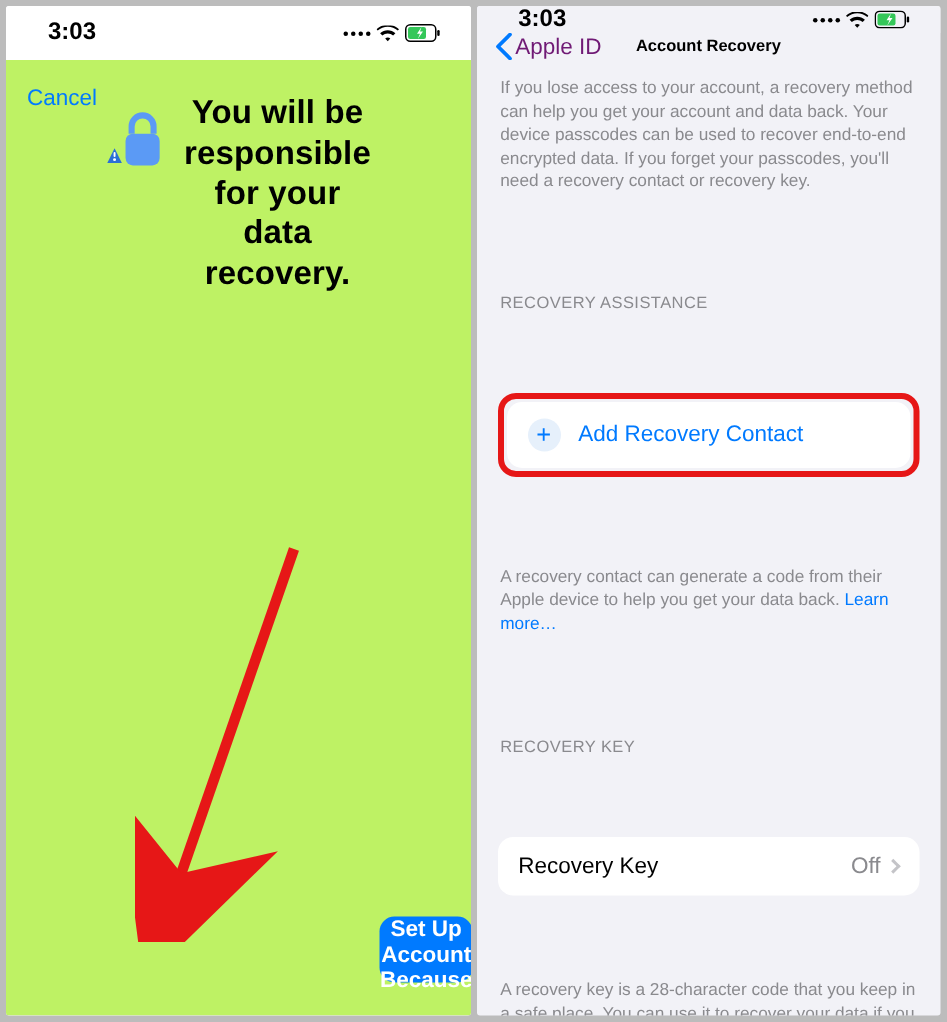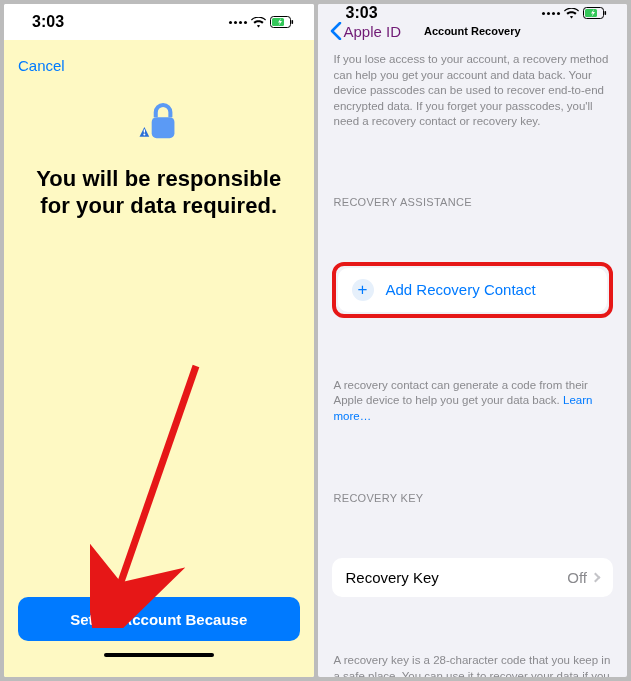--- a/index.html
+++ b/index.html
@@ -51,25 +51,25 @@
   .nav-title {
     font-weight: 700;
     font-size: 11px;
     position: absolute;
     left: 50%;
     transform: translateX(-50%);
   }
   
   .modal {
     flex: 1;
-    background: #fef9c3;
+    background: #bef264;
     padding: 14px;
     position: relative;
     display: flex;
-    flex-direction: column;
+    flex-direction: row;
   }
   .cancel {
     color: #007aff;
     font-size: 15px;
     padding: 3px 0 8px 0;
   }
   .icon-wrap { text-align: center; margin: 14px 0 6px; }
   .lock-svg { width: 52px; height: 52px; }
   .headline {
     font-size: 22px;
@@ -213,21 +213,21 @@
     <div class="cancel">Cancel</div>
     <div class="icon-wrap">
       <svg class="lock-svg" viewBox="0 0 64 64">
         <rect x="23" y="26" width="28" height="26" rx="6" fill="#5b9af5"></rect>
         <path d="M28 26 v-6 a9 9 0 0 1 18 0 v6" fill="none" stroke="#5b9af5" stroke-width="5"></path>
         <path d="M20 50 L8 50 L14 38 Z" fill="#2b6fd6"></path>
         <circle cx="14" cy="47.3" r="1.2" fill="#fff"></circle>
         <rect x="13.2" y="41" width="1.6" height="4.2" rx="0.8" fill="#fff"></rect>
       </svg>
     </div>
-    <h1 class="headline">You will be responsible for your data required.</h1>
+    <h1 class="headline">You will be responsible for your data recovery.</h1>
 
     <svg class="arrow-svg" viewBox="0 0 120 270">
       <defs>
         <marker id="ah" markerWidth="20" markerHeight="20" refX="8" refY="8" orient="auto">
           <path d="M0 0 L16 8 L0 16 L5 8 Z" fill="#e61717"></path>
         </marker>
       </defs>
       <line x1="106" y1="8" x2="24" y2="244" stroke="#e61717" stroke-width="7" marker-end="url(#ah)"></line>
     </svg>
 

